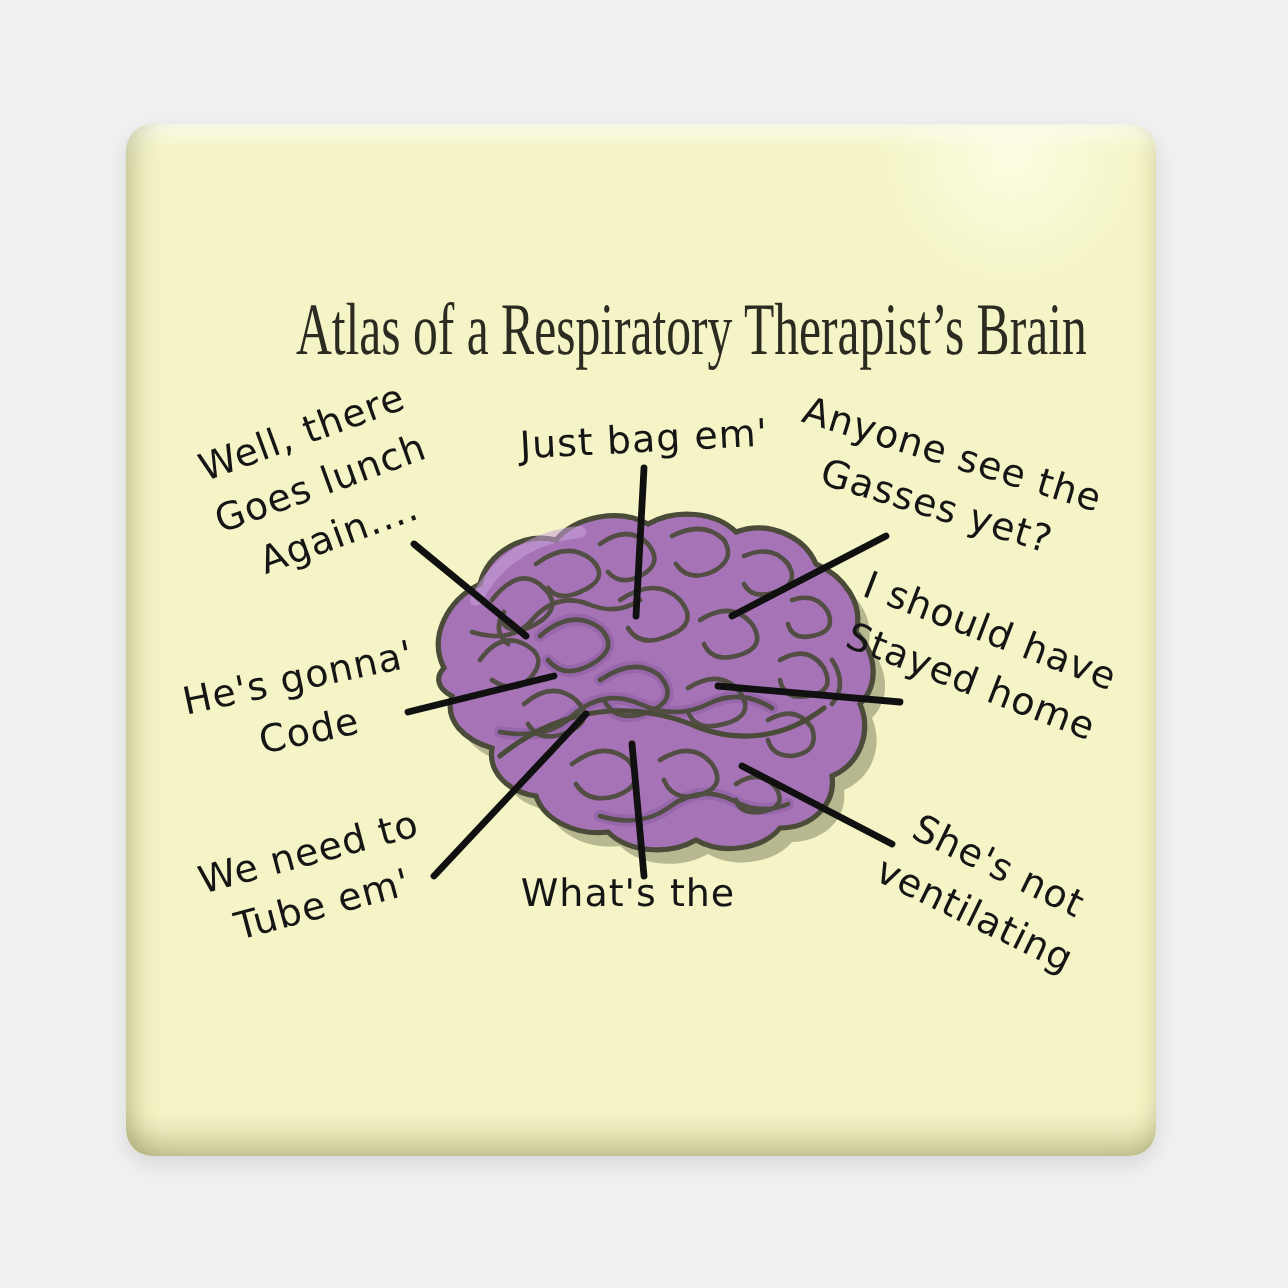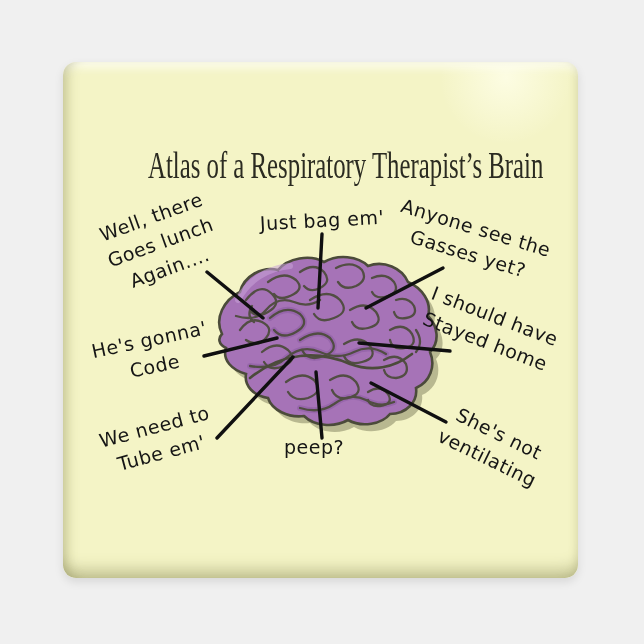--- a/index.html
+++ b/index.html
@@ -145,21 +145,21 @@
     <div>I should have</div>
     <div>Stayed home</div>
   </div>
 
   <div class="lbl" style="left:83px;top:413px;width:150px;--rot:-15deg">
     <div>We need to</div>
     <div>Tube em'</div>
   </div>
 
   <div class="lbl" style="left:239px;top:434px;width:150px;--rot:0deg">
-    <div>peep?</div>
+    <div>What's the</div>
   </div>
 
   <div class="lbl" style="left:418px;top:419px;width:150px;--rot:26deg">
     <div>She's not</div>
     <div>ventilating</div>
   </div>
 
 </div>
 
 </body></html>

